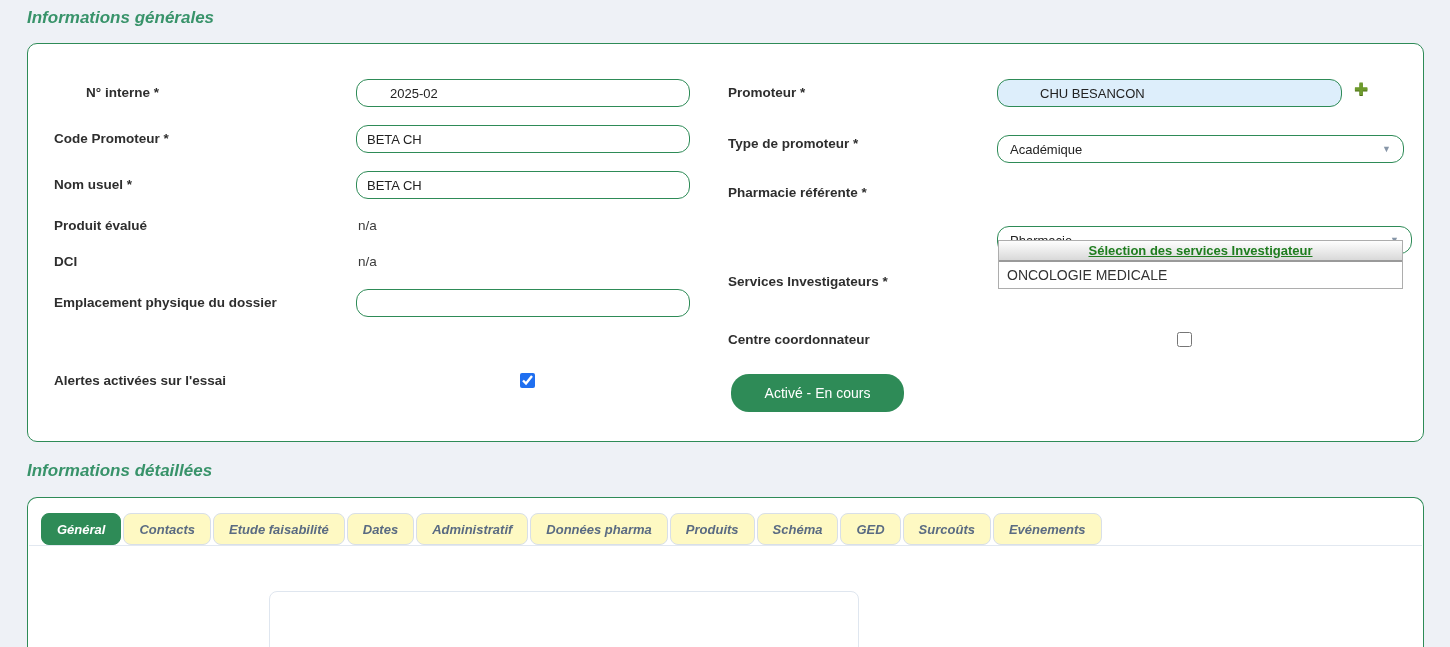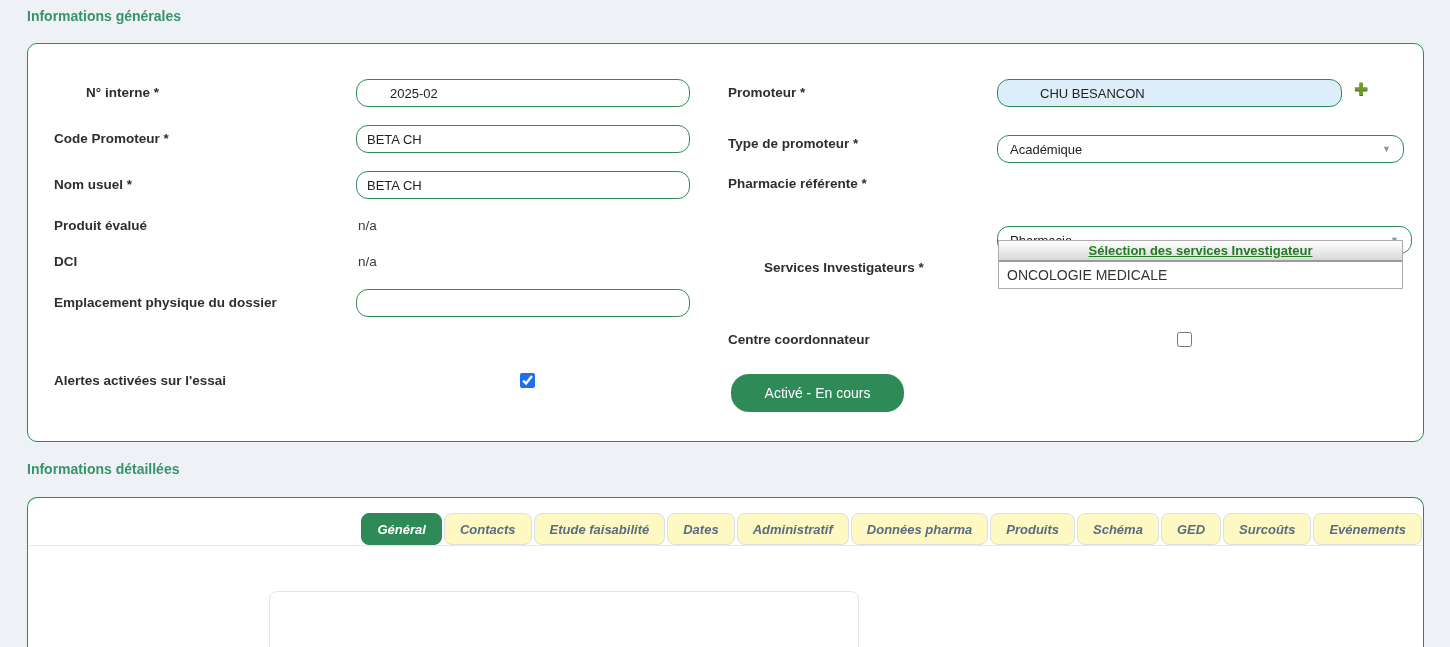--- a/index.html
+++ b/index.html
@@ -7,23 +7,24 @@
   body {
     background: #eef1f6;
     font-family: "Liberation Sans", sans-serif;
     position: relative;
   }
   .page { position: absolute; inset: 0; }
 
   .section-title {
     position: absolute;
     left: 27px;
-    font-size: 14px;
+    font-size: 17px;
     font-weight: bold;
     color: #38936a;
+    font-style: italic;
   }
   .section-title.t1 { top: 8px; }
   .section-title.t2 { top: 461px; }
 
   .panel {
     position: absolute;
     left: 27px;
     width: 1397px;
     background: #ffffff;
     border: 1px solid #2e8b57;
@@ -145,35 +146,34 @@
   .l1 { top: 41px; margin-left: 32px; }  .f1 { left: 328px; top: 35px;  width: 334px; padding-left: 33px; }
   .l2 { top: 87px; }  .f2 { left: 328px; top: 81px;  width: 334px; }
   .l3 { top: 133px; } .f3 { left: 328px; top: 127px; width: 334px; }
   .l4 { top: 174px; } .v4 { left: 330px; top: 174px; }
   .l5 { top: 210px; } .v5 { left: 330px; top: 210px; }
   .l6 { top: 251px; } .f6 { left: 328px; top: 245px; width: 334px; }
   .l7 { top: 329px; } .c7 { left: 492px; top: 329px; }
   .r1 { top: 41px; }  .g1 { left: 969px; top: 35px;  width: 345px; padding-left: 42px; }
   .plus-pos { left: 1323px; top: 36px; }
   .r2 { top: 92px; }  .g2 { left: 969px; top: 91px;  width: 407px; }
-  .r3 { top: 132px; } .g3 { left: 969px; top: 137px; width: 415px; margin-top: 45px; }
-  .r4 { top: 216px; margin-left: 36px; }
+  .r3 { top: 141px; } .g3 { left: 969px; top: 137px; width: 415px; margin-top: 45px; }
+  .r4 { top: 230px; }
   .r5 { top: 288px; } .c5 { left: 1149px; top: 288px; }
 
   
   .tabbar {
     position: absolute;
     left: 1px; right: 1px; top: 16px;
     height: 32px;
     padding-left: 12px;
     border-bottom: 1px solid #e2e8f0;
     display: flex;
     align-items: flex-end;
     gap: 2px;
-    justify-content: flex-end;
   }
   .tab {
     height: 32px;
     display: inline-flex;
     align-items: center;
     padding: 0 15px;
     background: #fef9c3;
     border: 1px solid #d8dfe8;
     border-radius: 8px;
     font-size: 13px;

